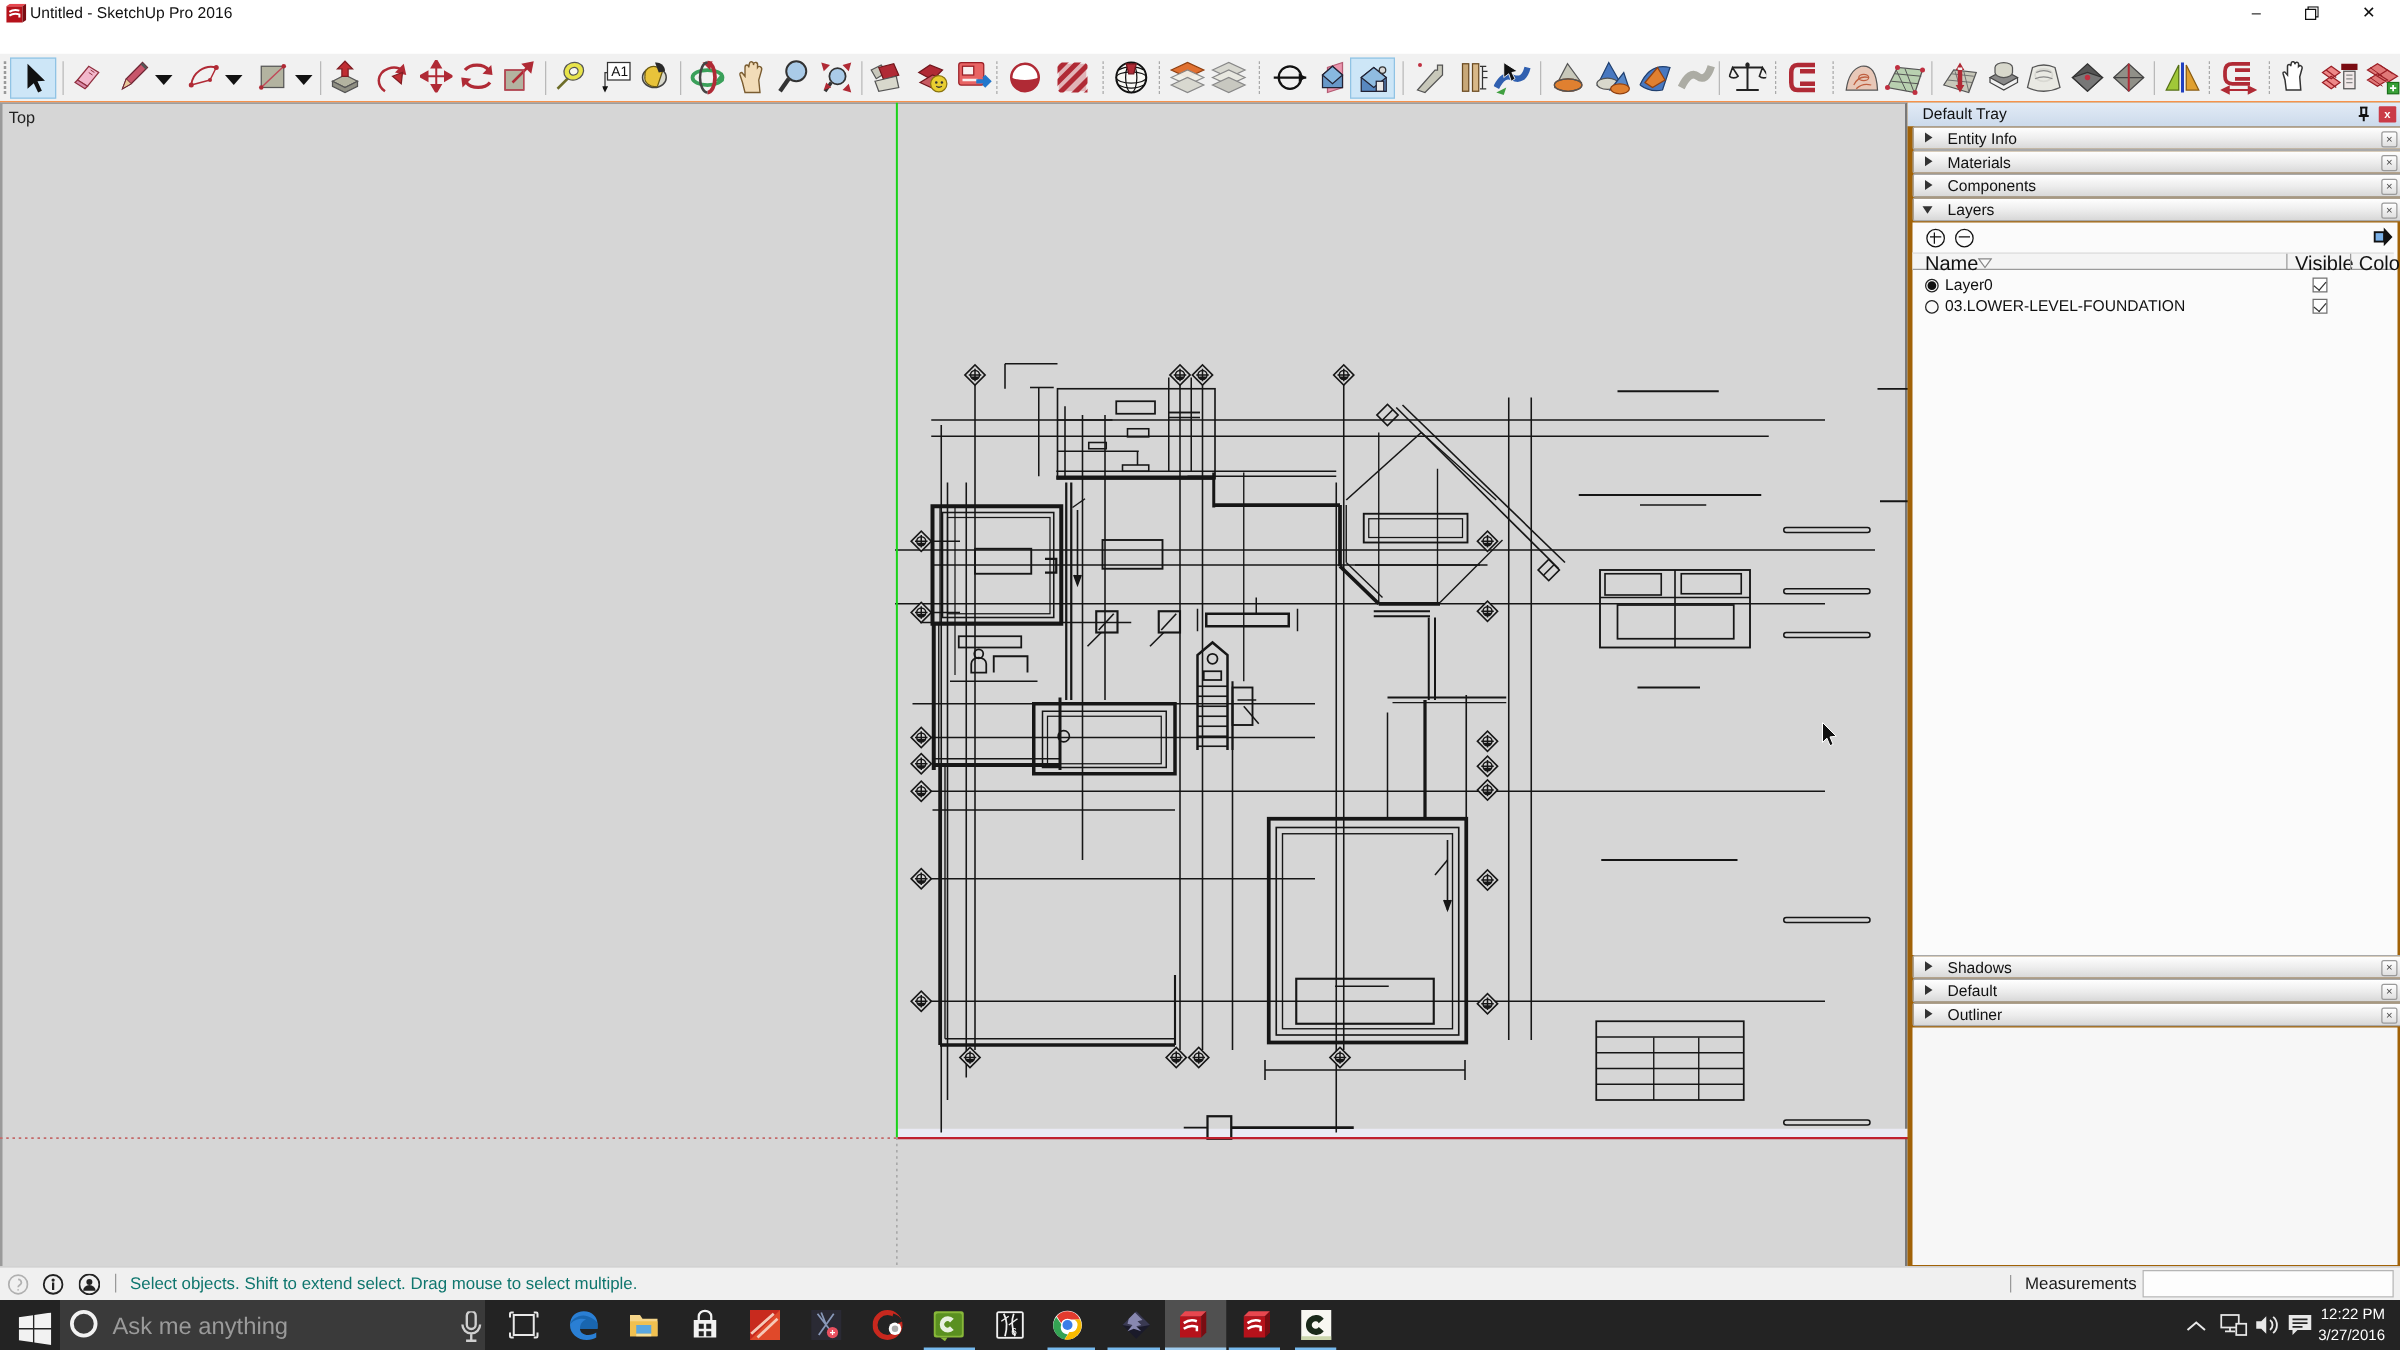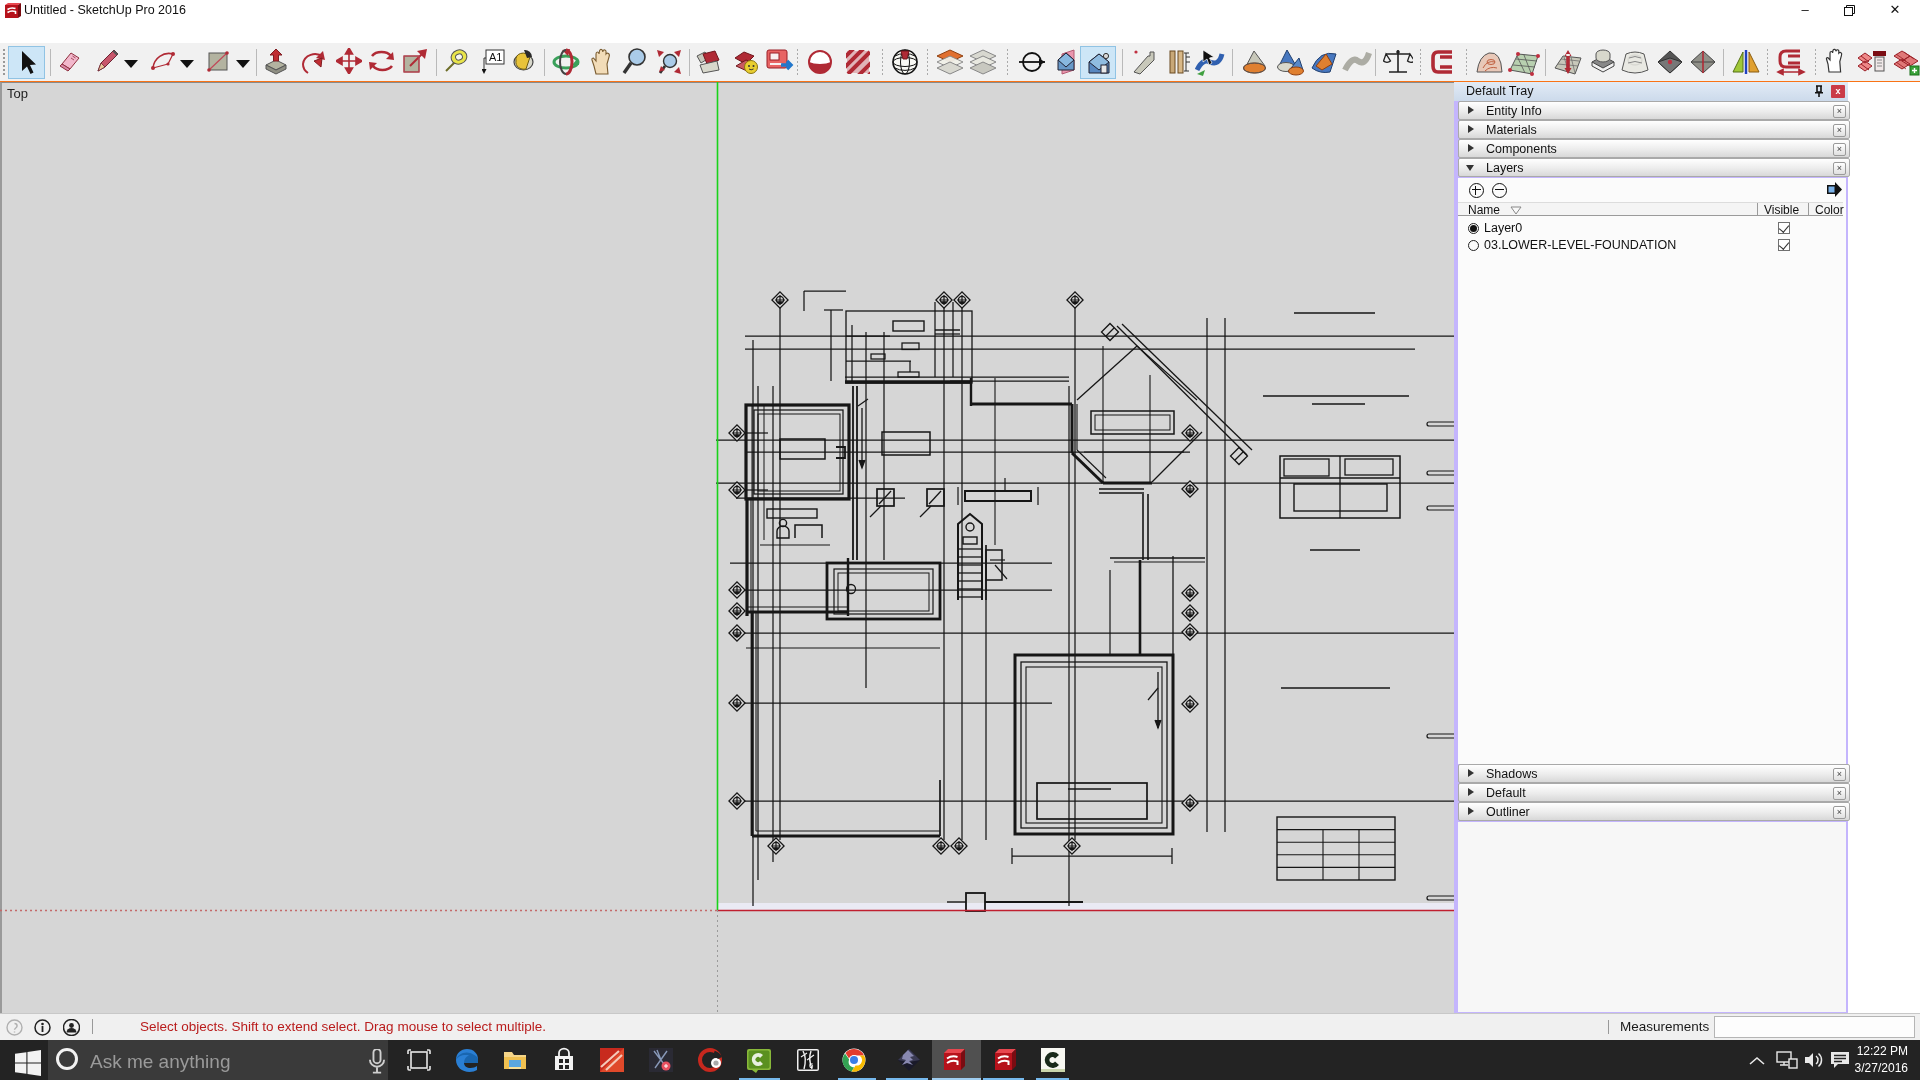--- a/index.html
+++ b/index.html
@@ -21,52 +21,52 @@
   border-bottom:1px solid #f97316;}
 .tsep{position:absolute;top:6px;height:27px;width:1px;background:#b9b9b9;}
 .tsepd{position:absolute;top:6px;height:27px;width:1px;
   background:repeating-linear-gradient(to bottom,#aaa 0 2px,transparent 2px 4px);}
 .tico{position:absolute;top:5px;}
 
 #canvas{position:absolute;left:0;top:82px;width:1526px;height:931px;background:#d6d6d6;
   border-top:1px solid #8a8a8a;border-left:2px solid #9a9a9a;border-right:2px solid #787878;}
 #toplabel{position:absolute;left:5px;top:3px;font-size:13px;color:#222;}
 
-#tray{position:absolute;left:1454px;top:82px;width:394px;height:931px;background:#c4b5fd;}
+#tray{position:absolute;left:1526px;top:82px;width:394px;height:931px;background:#a16207;}
 #trayhead{position:absolute;left:0;top:0;width:394px;height:19px;background:linear-gradient(#e2ebf6,#ccdaeb);}
 #trayhead .tt{position:absolute;left:12px;top:2px;font-size:12.5px;color:#111;}
 .sect{position:absolute;left:4px;width:392px;height:19px;
   background:linear-gradient(#ffffff,#ececec 55%,#d8d8d8);border:1px solid #a9a9a9;
   border-radius:2px;}
 .sect .arr{position:absolute;left:9px;top:4px;width:0;height:0;}
 .arr.r{border-left:6px solid #333;border-top:4.5px solid transparent;border-bottom:4.5px solid transparent;}
 .arr.d{border-top:6px solid #333;border-left:4.5px solid transparent;border-right:4.5px solid transparent;top:6px;left:7px;}
 .sect .stext{position:absolute;left:27px;top:2px;font-size:12.5px;color:#111;}
 .sect .x{position:absolute;right:3px;top:2.5px;width:13px;height:13px;border:1px solid #9a9a9a;
   background:linear-gradient(#fff,#e0e0e0);border-radius:2px;font-size:9px;line-height:11px;
   text-align:center;color:#444;}
 
 #layers{position:absolute;left:4px;top:178px;width:388px;height:585px;background:#fbfbfb;}
 .circbtn{position:absolute;top:5px;width:15px;height:15px;border:1.8px solid #111;border-radius:50%;
   color:#111;}
 .circbtn i{position:absolute;left:2px;right:2px;top:4.6px;height:1.8px;background:#111;}
 .circbtn b{position:absolute;top:2px;bottom:2px;left:4.6px;width:1.8px;background:#111;}
 #lhdr{position:absolute;left:0;top:24px;width:385px;height:14px;background:#f4f4f4;
-  border-top:1px solid #dcdcdc;border-bottom:1px solid #9a9a9a;font-size:12px;color:#111;text-align:right;}
+  border-top:1px solid #dcdcdc;border-bottom:1px solid #9a9a9a;font-size:16px;color:#111;text-align:right;}
 #lhdr .dv{position:absolute;top:0;width:1px;height:13px;background:#9a9a9a;}
 .lrow{position:absolute;left:0;width:385px;height:17px;font-size:12.5px;color:#111;}
 .radio{position:absolute;left:10px;top:3px;width:11px;height:11px;border:1.2px solid #222;border-radius:50%;}
 .radio.f:after{content:"";position:absolute;inset:1px;background:#111;border-radius:50%;}
 .cbx{position:absolute;left:320px;top:2px;width:12px;height:12px;border:1px solid #707070;background:#fff;}
 .cbx:after{content:"";position:absolute;left:2px;top:0px;width:5px;height:8px;
   border:solid #333;border-width:0 1.6px 1.6px 0;transform:rotate(40deg);}
 
 #status{position:absolute;left:0;top:1013px;width:1920px;height:27px;background:#f0f0f0;
   border-top:1px solid #c8c8c8;}
-#status .msg{position:absolute;left:104px;top:5px;font-size:13.5px;color:#b91c1c;margin-left:36px;}
+#status .msg{position:absolute;left:104px;top:5px;font-size:13.5px;color:#0f766e;}
 #status .meas{position:absolute;left:1620px;top:5px;font-size:13.5px;color:#1a1a1a;}
 #status .box{position:absolute;left:1714px;top:2px;width:201px;height:22px;background:#fdfdfd;
   border:1px solid #b5b5b5;}
 
 #taskbar{position:absolute;left:0;top:1040px;width:1920px;height:40px;background:#232323;}
 .tbico{position:absolute;top:7px;width:26px;height:26px;}
 #clock{position:absolute;right:12px;top:3px;color:#fff;font-size:12px;text-align:right;line-height:16.5px;margin-left:48px;}
 </style>
 </head>
 <body>

